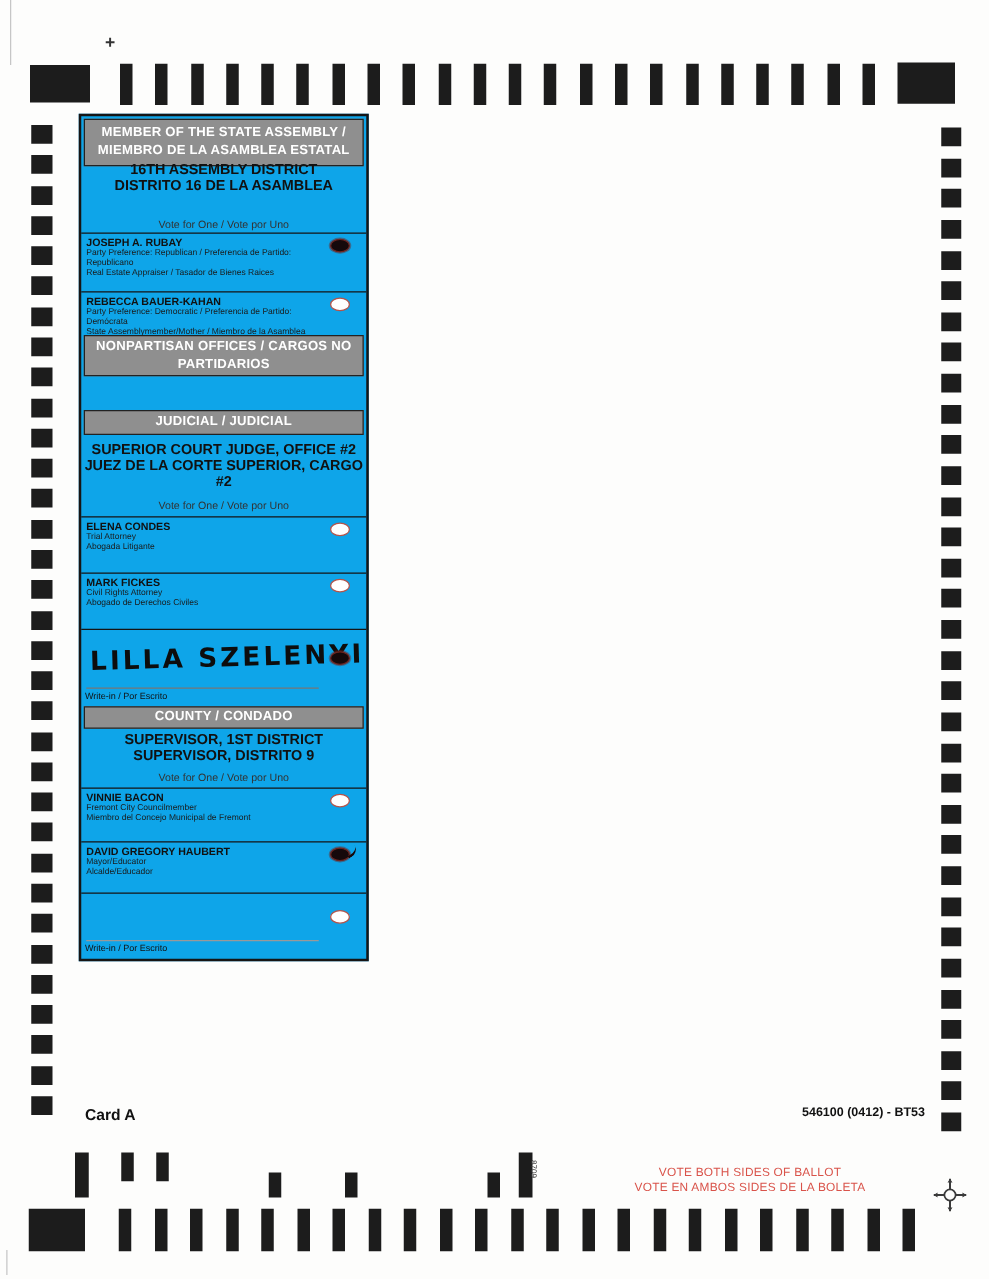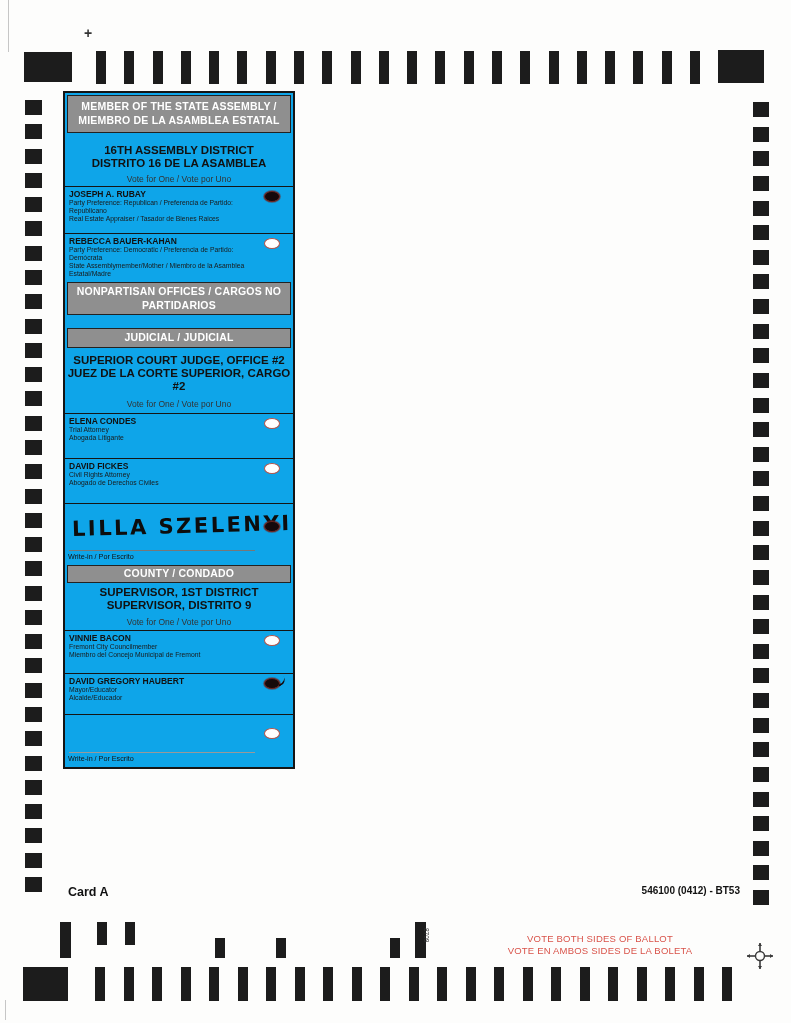--- a/index.html
+++ b/index.html
@@ -206,21 +206,21 @@
     <div class="sq2"></div>
   </div>
 
 <div class="abs ballot-col">
 
   <div class="bar" style="top:2px;height:38px;">
     <div>MEMBER OF THE STATE ASSEMBLY /</div>
     <div>MIEMBRO DE LA ASAMBLEA ESTATAL</div>
   </div>
 
-  <div class="contest-title" style="top:51px;">
+  <div class="contest-title" style="top:37px;">
     <div>16TH ASSEMBLY DISTRICT</div>
     <div>DISTRITO 16 DE LA ASAMBLEA</div>
   </div>
   <div class="vote-for" style="top:81px;">Vote for One / Vote por Uno</div>
 
   <div class="cand-row" style="top:140px;height:51px;">
     <div class="cand-name">REBECCA BAUER-KAHAN</div>
     <div class="cand-detail">Party Preference: Democratic / Preferencia de Partido:</div>
     <div class="cand-detail">Demócrata</div>
     <div class="cand-detail">State Assemblymember/Mother / Miembro de la Asamblea</div>
@@ -229,21 +229,21 @@
   </div>
 
   <div class="cand-row" style="top:93px;height:47px;">
     <div class="cand-name">JOSEPH A. RUBAY</div>
     <div class="cand-detail">Party Preference: Republican / Preferencia de Partido:</div>
     <div class="cand-detail">Republicano</div>
     <div class="cand-detail">Real Estate Appraiser / Tasador de Bienes Raices</div>
     <span class="oval filled"></span>
   </div>
 
-  <div class="bar" style="top:189px;height:33px;">
+  <div class="bar" style="top:175px;height:33px;">
     <div>NONPARTISAN OFFICES / CARGOS NO</div>
     <div>PARTIDARIOS</div>
   </div>
   <div class="bar" style="top:235px;height:20px;">
     <div>JUDICIAL / JUDICIAL</div>
   </div>
 
   <div class="contest-title" style="top:261px;">
     <div>SUPERIOR COURT JUDGE, OFFICE #2</div>
     <div>JUEZ DE LA CORTE SUPERIOR, CARGO</div>
@@ -252,21 +252,21 @@
   <div class="vote-for" style="top:306px;">Vote for One / Vote por Uno</div>
 
   <div class="cand-row" style="top:320px;height:45px;">
     <div class="cand-name">ELENA CONDES</div>
     <div class="cand-detail">Trial Attorney</div>
     <div class="cand-detail">Abogada Litigante</div>
     <span class="oval"></span>
   </div>
 
   <div class="cand-row" style="top:365px;height:45px;">
-    <div class="cand-name">DAVID FICKES</div>
+    <div class="cand-name">MARK FICKES</div>
     <div class="cand-detail">Civil Rights Attorney</div>
     <div class="cand-detail">Abogado de Derechos Civiles</div>
     <span class="oval"></span>
   </div>
 
   <div class="writein" style="top:410px;height:62px;">
     <div class="hand">LILLA SZELENYI</div>
     <span class="oval filled" style="top:17px;"></span>
     <div class="wline dark" style="top:46px;"></div>
     <div class="wlabel" style="top:48px;">Write-in / Por Escrito</div>

